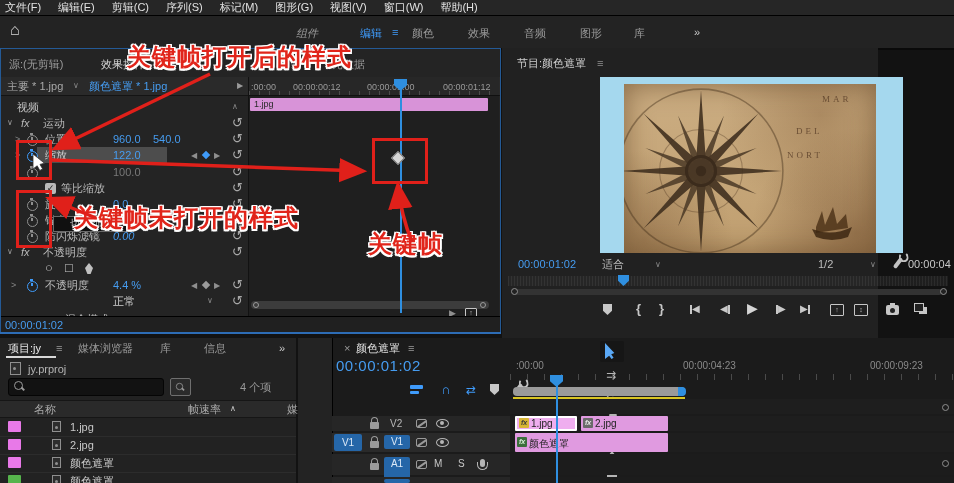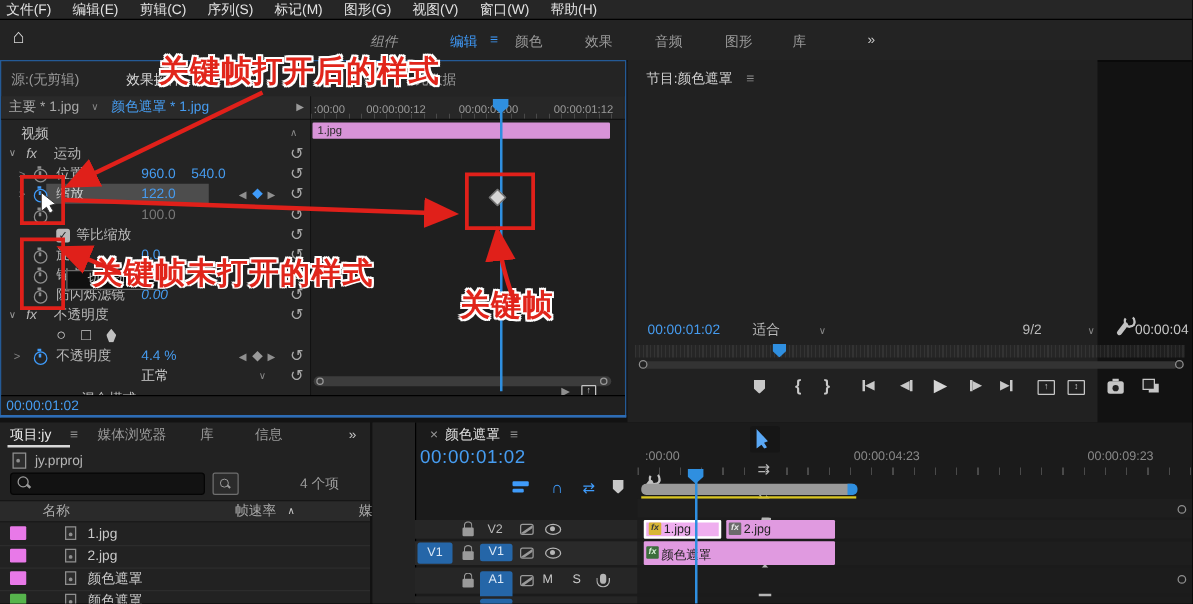--- a/index.html
+++ b/index.html
@@ -218,25 +218,49 @@
 
     <div class="r" style="left:0;top:267px;width:499px;height:17px;background:#202020;border-top:1px solid #000;"></div>
     <span class="tx b" style="left:4px;top:270px;">00:00:01:02</span>
   </section>
   <div class="r" style="left:0;top:332px;width:501px;height:2px;background:#2d6cb5;z-index:5;"></div>
 
   <section class="panel" id="pgm">
     <span class="tx" style="left:15px;top:9px;color:#cfcfcf;">节目:颜色遮罩</span>
     <span class="tx" style="left:95px;top:9px;color:#8f8f8f;">≡</span>
 
+    <div class="r" style="left:98px;top:29px;width:303px;height:176px;background:#a5d8ee;">
+      <div class="r" style="left:24px;top:7px;width:252px;height:169px;overflow:hidden;
+           background:radial-gradient(circle at 78% 18%,rgba(125,88,52,.38),transparent 42%),
+                      radial-gradient(circle at 92% 88%,rgba(108,72,42,.5),transparent 38%),
+                      radial-gradient(circle at 8% 92%,rgba(112,78,46,.42),transparent 32%),
+                      linear-gradient(#cbad82,#c09f70);
+           box-shadow:inset 0 0 28px rgba(88,58,28,.6);">
+        <svg width="170" height="170" style="position:absolute;left:-8px;top:2px;" viewBox="0 0 164 164">
+          <circle cx="82" cy="82" r="79" fill="none" stroke="rgba(72,50,28,.45)" stroke-width="1.5"></circle>
+          <circle cx="82" cy="82" r="40" fill="none" stroke="rgba(72,50,28,.35)" stroke-width="1"></circle>
+          <polygon fill="#40301f" opacity="0.9" points="82,4 86.6,70.9 137.2,26.8 93.1,77.4 160,82 93.1,86.6 137.2,137.2 86.6,93.1 82,160 77.4,93.1 26.8,137.2 70.9,86.6 4,82 70.9,77.4 26.8,26.8 77.4,70.9"></polygon>
+          <polygon fill="#4a3826" opacity="0.85" points="104.2,28.4 89.1,74.9 135.6,59.8 92,82 135.6,104.2 89.1,89.1 104.2,135.6 82,92 59.8,135.6 74.9,89.1 28.4,104.2 72,82 28.4,59.8 74.9,74.9 59.8,28.4 82,72"></polygon>
+          <circle cx="82" cy="82" r="14" fill="none" stroke="#3b2b1c" stroke-width="3"></circle>
+          <circle cx="82" cy="82" r="5" fill="#3b2b1c"></circle>
+        </svg>
+        <span class="maptx" style="left:198px;top:10px;">MAR</span>
+        <span class="maptx" style="left:172px;top:42px;">DEL</span>
+        <span class="maptx" style="left:163px;top:66px;">NORT</span>
+        <svg width="60" height="60" style="position:absolute;left:178px;top:105px;" viewBox="0 0 60 60">
+          <path d="M14,38 l6,-16 l3,14 l8,-18 l4,17 l9,-10 l2,14 l-32,5 z" fill="#4a3015" opacity="0.8"></path>
+          <path d="M10,40 q20,8 40,-2 l-4,10 q-16,6 -32,0 z" fill="#3c2712" opacity="0.85"></path>
+        </svg>
+      </div>
+    </div>
 
     <span class="tx b" style="left:16px;top:210px;">00:00:01:02</span>
     <span class="tx" style="left:100px;top:210px;color:#bcbcbc;">适合</span>
     <span class="tx" style="left:153px;top:212px;font-size:8px;color:#888;">∨</span>
-    <span class="tx" style="left:316px;top:210px;color:#bcbcbc;">9/2</span>
+    <span class="tx" style="left:316px;top:210px;color:#bcbcbc;">1/2</span>
     <span class="tx" style="left:368px;top:212px;font-size:8px;color:#888;">∨</span>
     <span class="wrench" style="left:394px;top:209px;"></span>
     <span class="tx" style="left:406px;top:210px;color:#c9c9c9;">00:00:04</span>
 
     <div class="r" style="left:6px;top:228px;width:440px;height:10px;opacity:.5;
          background:repeating-linear-gradient(90deg,#454545 0 1px,#2b2b2b 1px 3px);"></div>
     <span class="phpin" style="left:116px;top:227px;width:11px;height:11px;"></span>
     <div class="r" style="left:12px;top:241px;width:428px;height:6px;background:#333;border-radius:3px;"></div>
     <span class="r" style="left:9px;top:240px;width:7px;height:7px;border:1.5px solid #8f8f8f;border-radius:50%;box-sizing:border-box;background:#222;"></span>
     <span class="r" style="left:438px;top:240px;width:7px;height:7px;border:1.5px solid #8f8f8f;border-radius:50%;box-sizing:border-box;background:#222;"></span>

